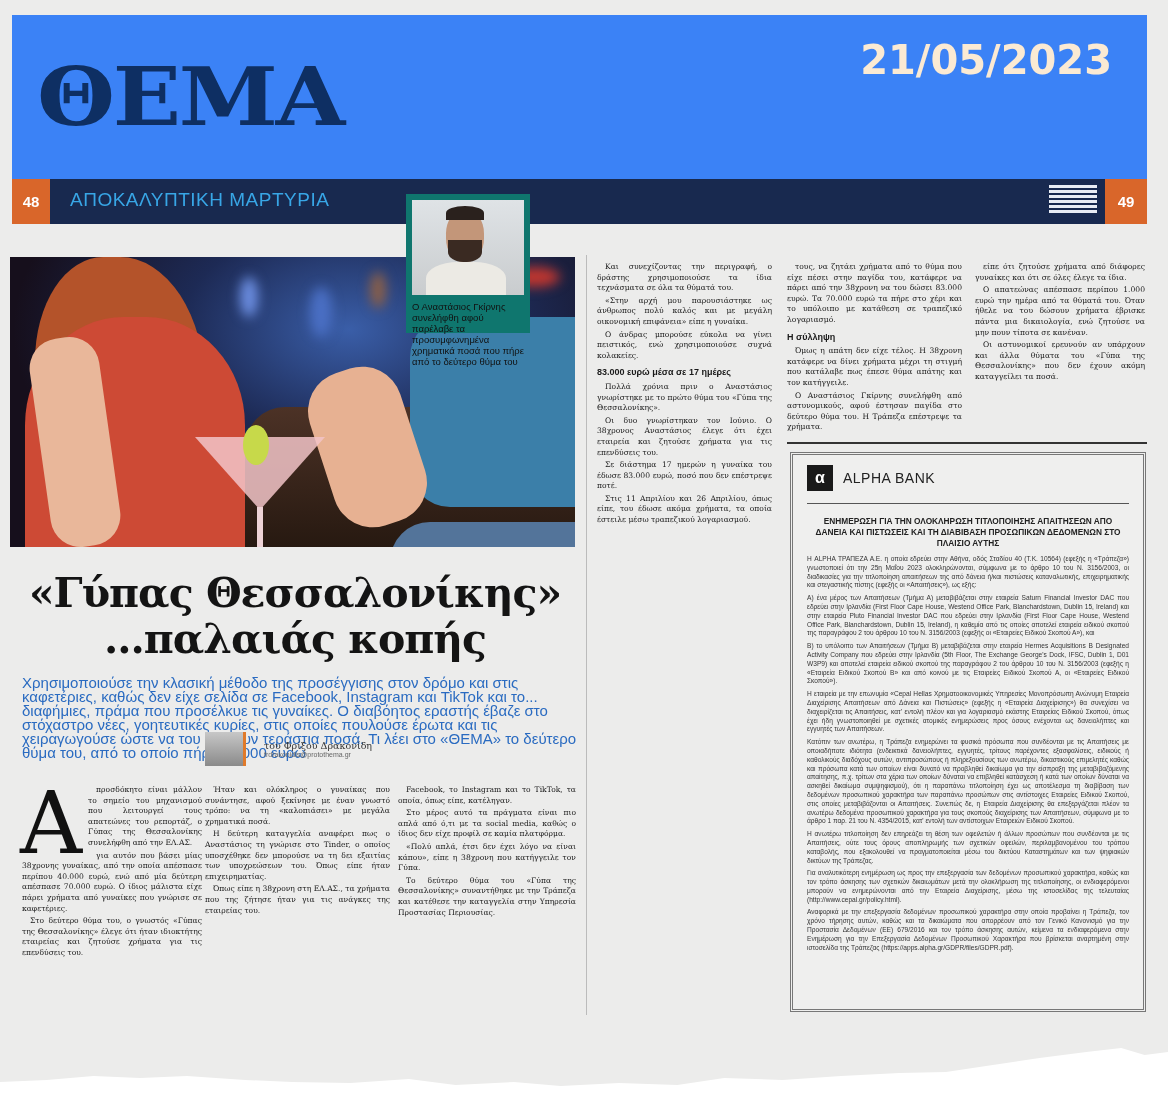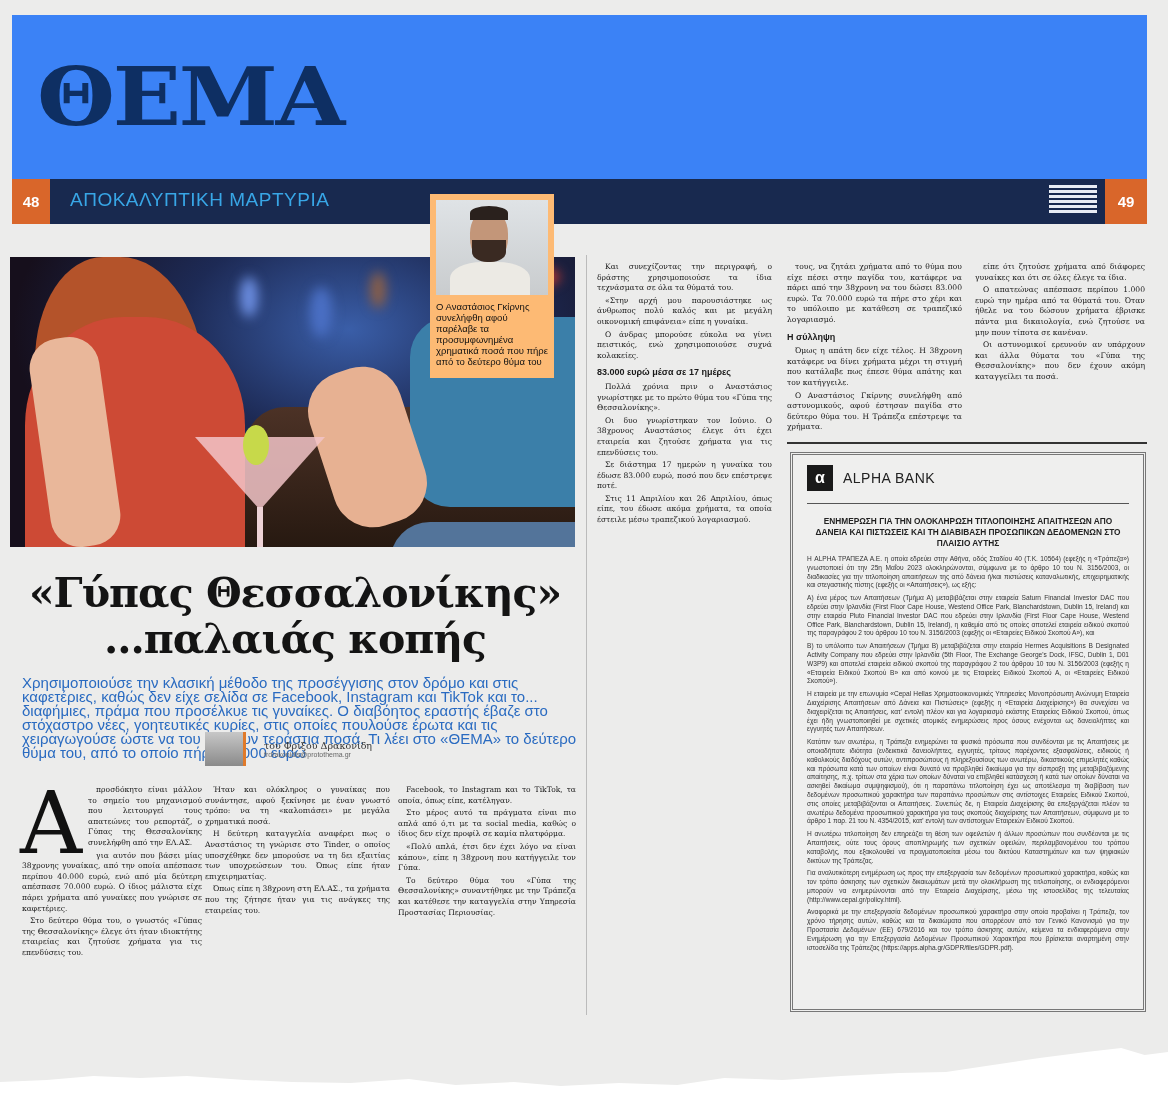--- a/index.html
+++ b/index.html
@@ -21,21 +21,21 @@
   .hair{position:absolute;left:25px;top:0;width:170px;height:260px;background:#b4532a;border-radius:40% 50% 0 0}
   .dress{position:absolute;left:15px;top:60px;width:220px;height:240px;background:#cd4a35;border-radius:45% 45% 0 0}
   .arm{position:absolute;left:30px;top:80px;width:70px;height:210px;background:#e9b79a;border-radius:30px;transform:rotate(-8deg)}
   .sofa{position:absolute;left:235px;top:150px;width:340px;height:150px;background:linear-gradient(#4c3226,#24170f);border-radius:40px 60px 0 0}
   .shirt{position:absolute;left:400px;top:60px;width:180px;height:190px;background:#3b7fa9;border-radius:40px 0 0 40px}
   .hand{position:absolute;left:310px;top:110px;width:95px;height:160px;background:#e7b192;border-radius:40px;transform:rotate(-18deg)}
   .glass{position:absolute;left:185px;top:180px;width:130px;height:70px;background:#f2c4c8;clip-path:polygon(0 0,100% 0,52% 100%,48% 100%);opacity:.85}
   .stem{position:absolute;left:247px;top:250px;width:6px;height:40px;background:#eed3d6}
   .lime{position:absolute;left:233px;top:168px;width:26px;height:40px;background:#c7d94a;border-radius:50%}
   .jeans{position:absolute;left:380px;top:265px;width:200px;height:40px;background:#53749a;border-radius:40px 0 0 0}
-  .inset{position:absolute;left:430px;top:194px;width:124px;height:184px;background:#fdba74;padding:6px;box-sizing:border-box}
+  .inset{position:absolute;left:406px;top:194px;width:124px;height:139px;background:#0f766e;padding:6px;box-sizing:border-box}
   .mugshot{width:100%;height:95px;background:linear-gradient(#dfe3e6,#c9ccce);position:relative;overflow:hidden}
   .mugshot .face{position:absolute;left:34px;top:10px;width:38px;height:52px;background:#c39679;border-radius:45%}
   .mugshot .hairc{position:absolute;left:34px;top:6px;width:38px;height:14px;background:#2a211d;border-radius:50% 50% 0 0}
   .mugshot .beard{position:absolute;left:36px;top:40px;width:34px;height:22px;background:#3a2a22;border-radius:0 0 45% 45%}
   .mugshot .body{position:absolute;left:14px;top:62px;width:80px;height:40px;background:#eceae4;border-radius:40% 40% 0 0}
   .caption{font-size:9.5px;line-height:11px;color:#111;margin-top:6px}
   .headline{position:absolute;left:0;top:570px;width:590px;text-align:center;font-family:"DejaVu Serif",serif;font-weight:bold;color:#141414;font-size:41px;line-height:46px;letter-spacing:-1px}
   .lede{position:absolute;left:22px;top:676px;width:555px;color:#2a6bc1;font-size:15px;line-height:14px;font-weight:normal}
   .byline{position:absolute;left:205px;top:732px;display:flex;align-items:center;gap:18px}
   .byline .ph{width:38px;height:34px;background:linear-gradient(#c7c7c7,#8a8a8a);border-right:3px solid #e07a2a}
@@ -54,20 +54,21 @@
   .ad-title{text-align:center;font-weight:bold;font-size:8.3px;line-height:11px;color:#222;margin-bottom:6px}
   .ad p{margin:0 0 4px 0;font-size:6.6px;line-height:8.8px;color:#333;text-align:justify}
 </style>
 </head>
 <body>
 
 <div class="paper">
 
   <div class="masthead">
     <div class="logo">ΘΕΜΑ</div>
+    <div class="date">21/05/2023</div>
   </div>
 
   <div class="sectionbar">
     <div class="pg left">48</div>
     <div class="section-title">ΑΠΟΚΑΛΥΠΤΙΚΗ ΜΑΡΤΥΡΙΑ</div>
     <div class="qr">
         <i></i>
         <i></i>
         <i></i>
         <i></i>

